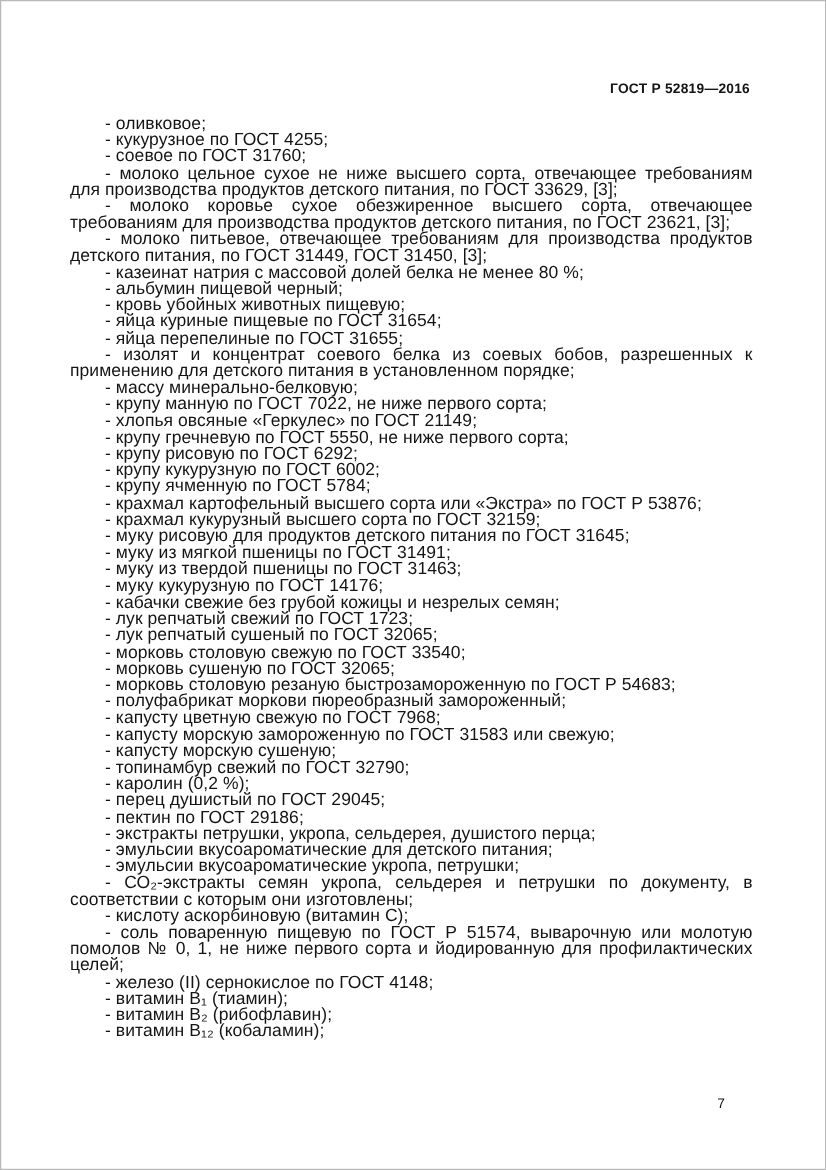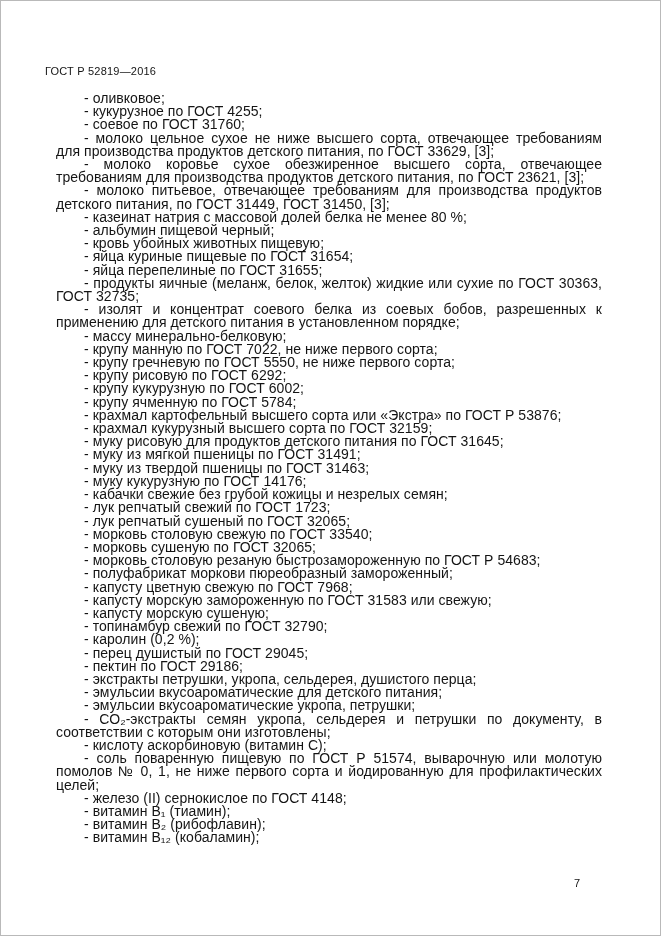--- a/index.html
+++ b/index.html
@@ -16,22 +16,22 @@
     background: #ffffff;
     font-family: "Liberation Sans", "DejaVu Sans", sans-serif;
     color: #141414;
     overflow: hidden;
   }
   .header {
     position: absolute;
     top: 64px;
     left: 44px;
     right: 60px;
-    text-align: left;
-    font-weight: normal;
+    text-align: right;
+    font-weight: bold;
     font-size: 11px;
     letter-spacing: 0.2px;
   }
   .content {
     position: absolute;
     top: 91px;
     left: 55px;
     right: 58px;
   }
   .item {
@@ -62,24 +62,24 @@
       <p class="item">- кукурузное по ГОСТ 4255;</p>
       <p class="item">- соевое по ГОСТ 31760;</p>
       <p class="item">- молоко цельное сухое не ниже высшего сорта, отвечающее требованиям для производства продуктов детского питания, по ГОСТ 33629, [3];</p>
       <p class="item">- молоко коровье сухое обезжиренное высшего сорта, отвечающее требованиям для производства продуктов детского питания, по ГОСТ 23621, [3];</p>
       <p class="item">- молоко питьевое, отвечающее требованиям для производства продуктов детского питания, по ГОСТ 31449, ГОСТ 31450, [3];</p>
       <p class="item">- казеинат натрия с массовой долей белка не менее 80 %;</p>
       <p class="item">- альбумин пищевой черный;</p>
       <p class="item">- кровь убойных животных пищевую;</p>
       <p class="item">- яйца куриные пищевые по ГОСТ 31654;</p>
       <p class="item">- яйца перепелиные по ГОСТ 31655;</p>
-      <p class="item">- продукты яичные (меланж, белок, желток) жидкие или сухие по ГОСТ 30363, ГОСТ 32735;</p>
       <p class="item">- изолят и концентрат соевого белка из соевых бобов, разрешенных к применению для детского питания в установленном порядке;</p>
       <p class="item">- массу минерально-белковую;</p>
       <p class="item">- крупу манную по ГОСТ 7022, не ниже первого сорта;</p>
+      <p class="item">- хлопья овсяные «Геркулес» по ГОСТ 21149;</p>
       <p class="item">- крупу гречневую по ГОСТ 5550, не ниже первого сорта;</p>
       <p class="item">- крупу рисовую по ГОСТ 6292;</p>
       <p class="item">- крупу кукурузную по ГОСТ 6002;</p>
       <p class="item">- крупу ячменную по ГОСТ 5784;</p>
       <p class="item">- крахмал картофельный высшего сорта или «Экстра» по ГОСТ Р 53876;</p>
       <p class="item">- крахмал кукурузный высшего сорта по ГОСТ 32159;</p>
       <p class="item">- муку рисовую для продуктов детского питания по ГОСТ 31645;</p>
       <p class="item">- муку из мягкой пшеницы по ГОСТ 31491;</p>
       <p class="item">- муку из твердой пшеницы по ГОСТ 31463;</p>
       <p class="item">- муку кукурузную по ГОСТ 14176;</p>

